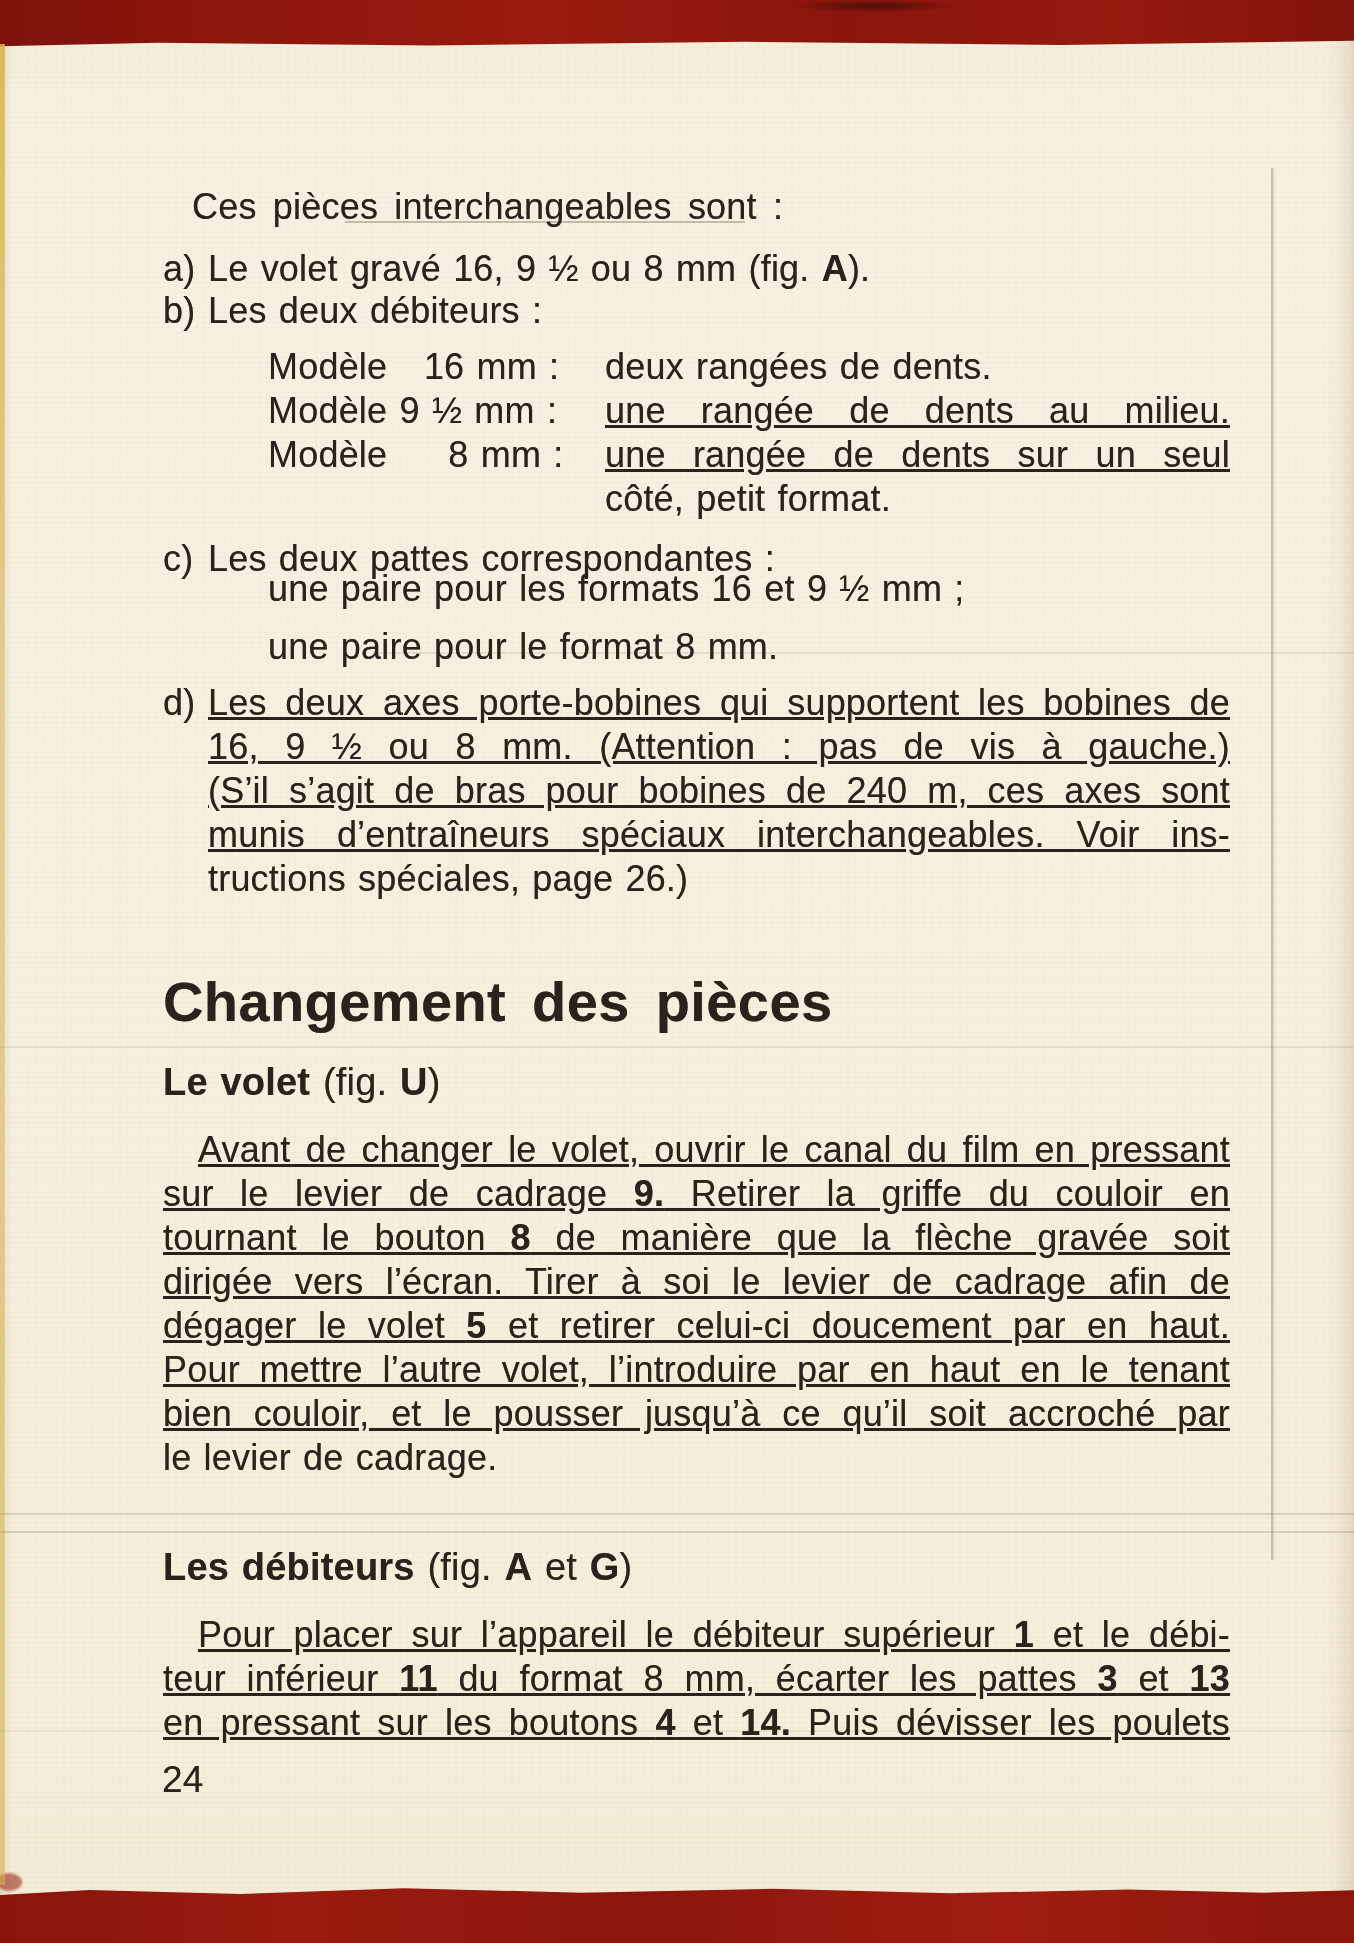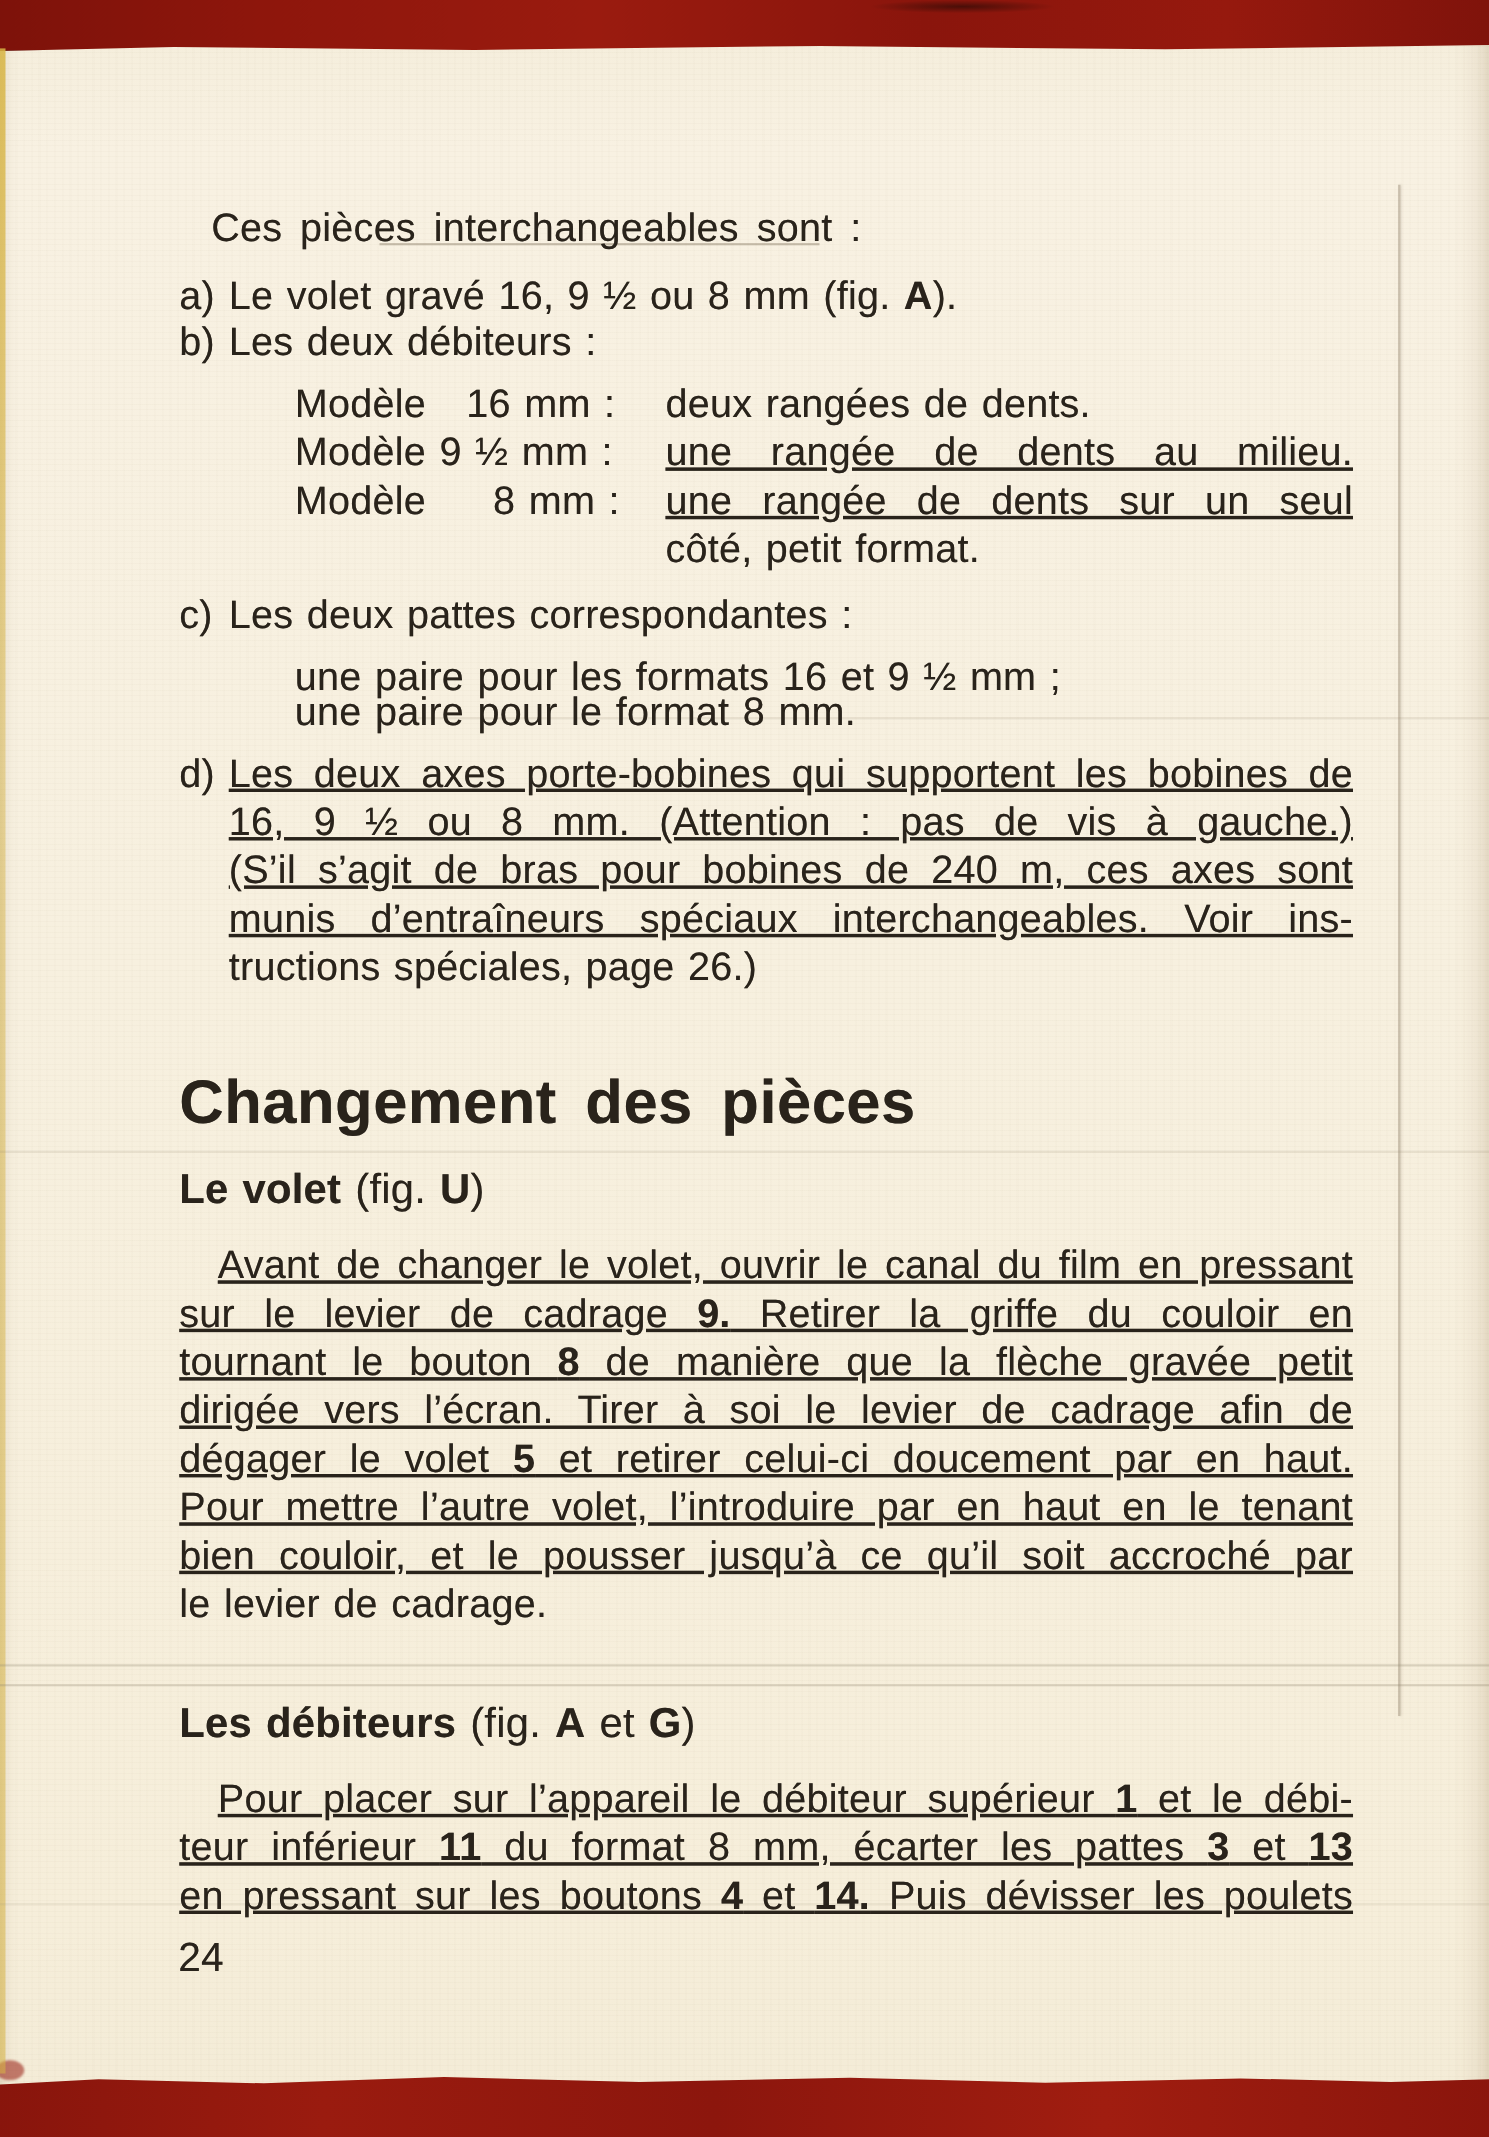--- a/index.html
+++ b/index.html
@@ -76,21 +76,21 @@
   .lab-a{left:163px;top:247px;}  .tx-a{left:208px;top:247px;}
   .lab-b{left:163px;top:289px;}  .tx-b{left:208px;top:289px;}
   .lab-c{left:163px;top:537px;}  .tx-c{left:208px;top:537px;}
   .lab-d{left:163px;top:681px;}
   .model-row{position:absolute;left:268px;display:flex;align-items:flex-start;}
   .mr-0{top:345px;} .mr-1{top:389px;} .mr-2{top:433px;}
   .mlabel{display:inline-block;width:337px;white-space:pre;flex:0 0 337px;}
   .mdesc{display:block;width:625px;}
   .mdesc .dline{display:block;}
   .c-sub{left:268px;}
-  .c-sub1{top:593px;text-align:center;} .c-sub2{top:625px;}
+  .c-sub1{top:567px;text-align:center;} .c-sub2{top:625px;}
   .d-lines{left:208px;top:681px;width:1022px;}
   .d-lines .pline{display:block;}
   .section-heading{left:163px;top:980px;font-size:56px;font-weight:700;word-spacing:10px;letter-spacing:.4px;}
   .sub-heading{left:163px;top:1060px;font-size:38px;}
   .sub-heading2{left:163px;top:1545px;font-size:38px;}
   .para{left:163px;width:1067px;}
   .para1{top:1128px;}
   .para2{top:1613px;}
   .para .pline{display:block;}
   .indent{text-indent:35px;}
@@ -157,21 +157,21 @@
     <span class="pline"><span>tructions spéciales, page 26.)</span></span>
   </div>
 
   <div class="txt section-heading">Changement des pièces</div>
 
   <div class="txt sub-heading"><span class="bseg">Le volet </span><span>(fig. </span><span class="bseg">U</span><span>)</span></div>
 
   <div class="txt para para1">
     <span class="pline jl indent"><span>Avant de changer le volet, ouvrir le canal du film en pressant</span></span>
     <span class="pline jl"><span>sur le levier de cadrage </span><span class="bseg">9.</span><span> Retirer la griffe du couloir en</span></span>
-    <span class="pline jl"><span>tournant le bouton </span><span class="bseg">8</span><span> de manière que la flèche gravée petit</span></span>
+    <span class="pline jl"><span>tournant le bouton </span><span class="bseg">8</span><span> de manière que la flèche gravée soit</span></span>
     <span class="pline jl"><span>dirigée vers l’écran. Tirer à soi le levier de cadrage afin de</span></span>
     <span class="pline jl"><span>dégager le volet </span><span class="bseg">5</span><span> et retirer celui-ci doucement par en haut.</span></span>
     <span class="pline jl"><span>Pour mettre l’autre volet, l’introduire par en haut en le tenant</span></span>
     <span class="pline jl"><span>bien couloir, et le pousser jusqu’à ce qu’il soit accroché par</span></span>
     <span class="pline"><span>le levier de cadrage.</span></span>
   </div>
 
   <div class="txt sub-heading2"><span class="bseg">Les débiteurs </span><span>(fig. </span><span class="bseg">A</span><span> et </span><span class="bseg">G</span><span>)</span></div>
 
   <div class="txt para para2">

